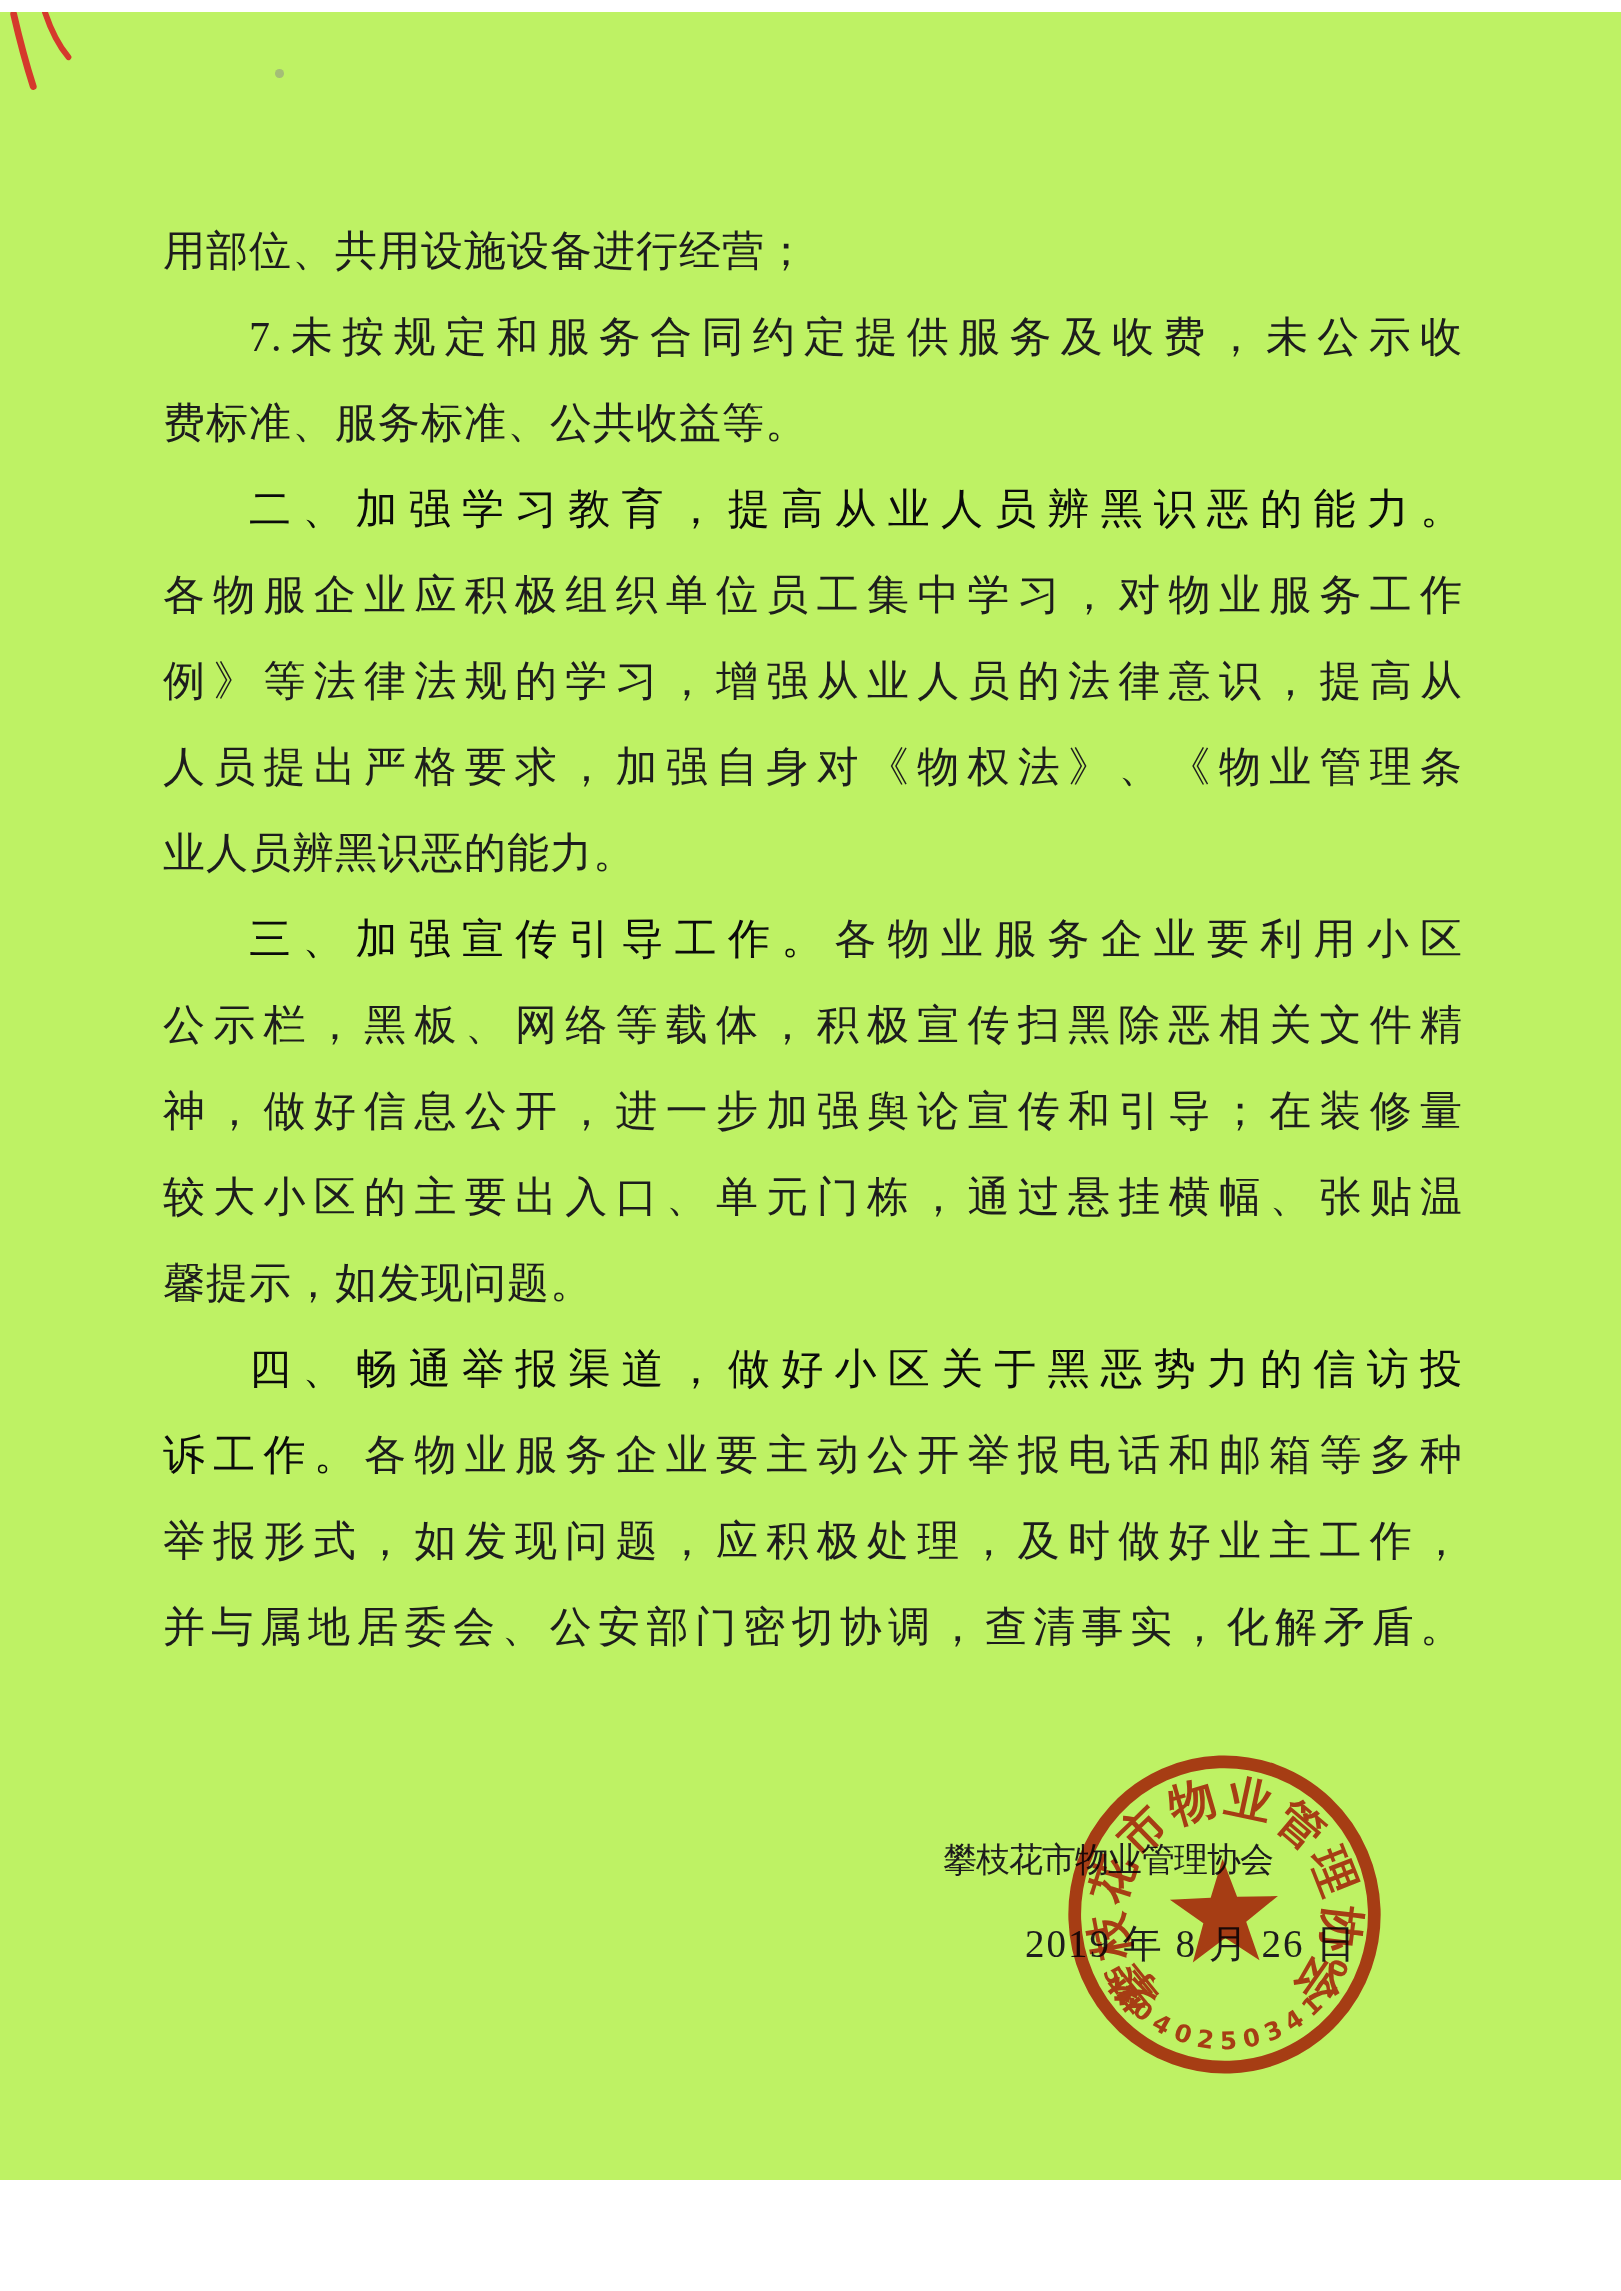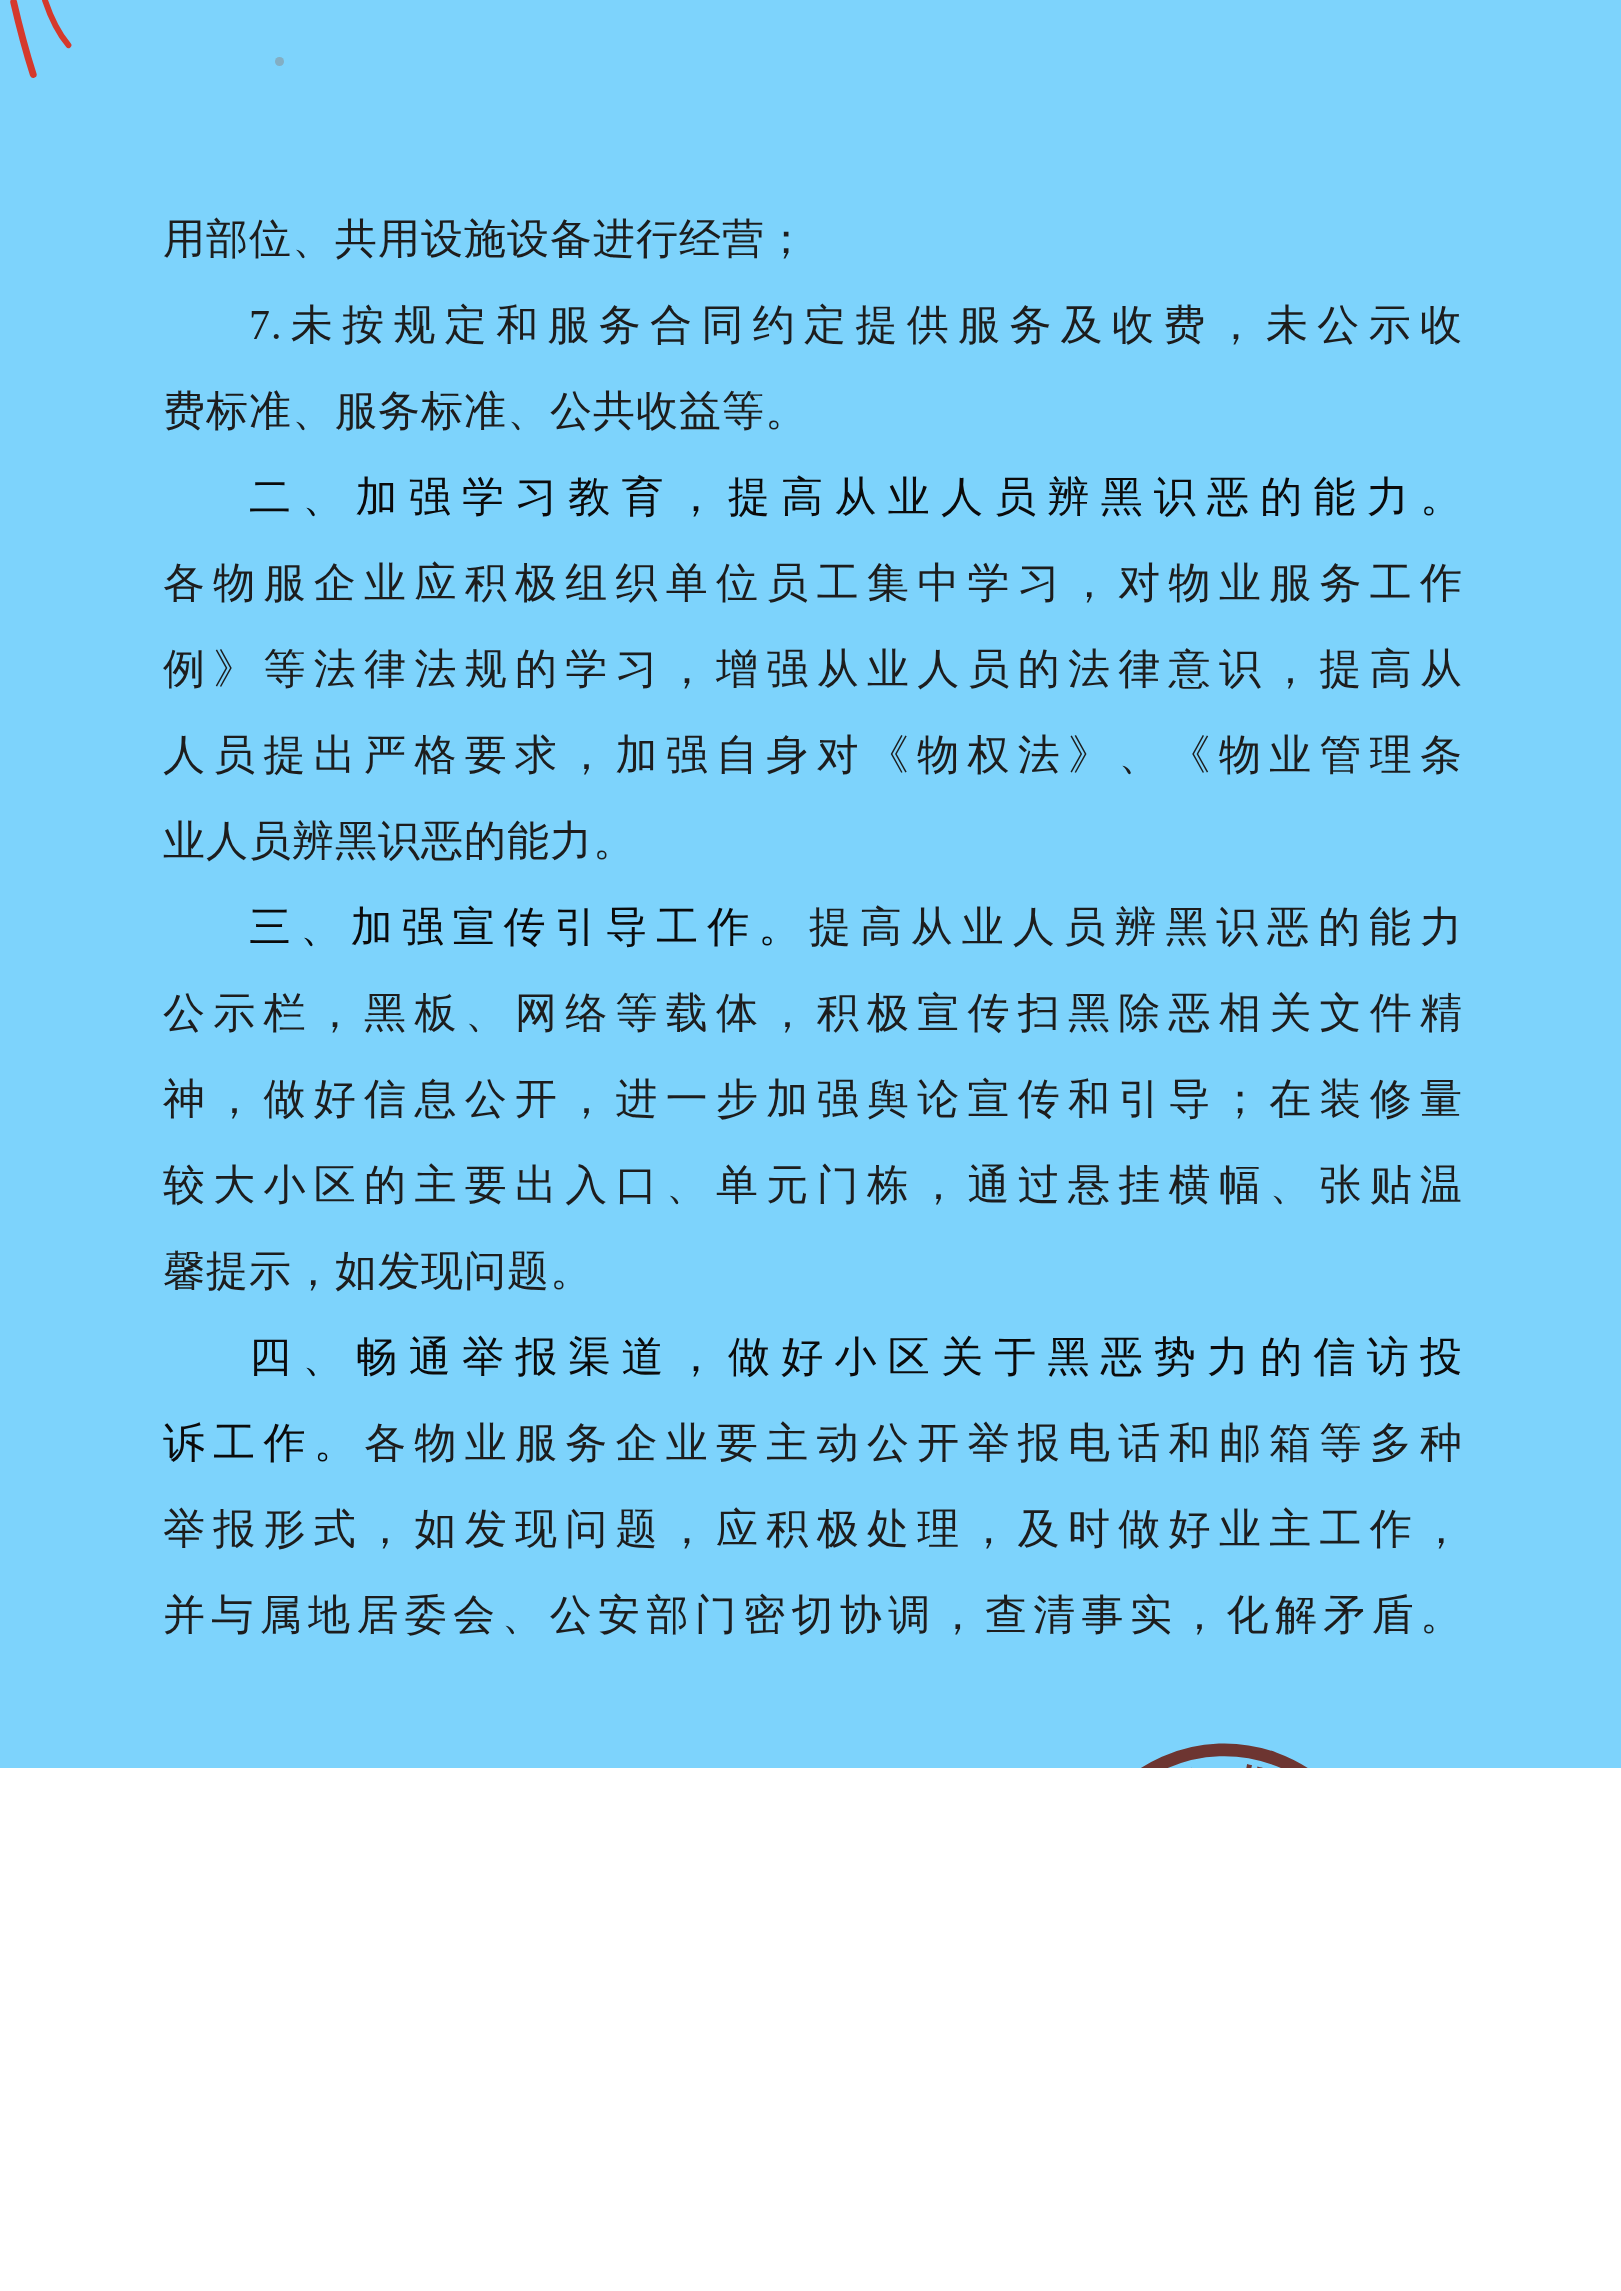--- a/index.html
+++ b/index.html
@@ -1,21 +1,22 @@
 <!DOCTYPE html>
 <html><head>
 <meta charset="utf-8">
 <style>
   html,body{margin:0;padding:0;background:#ffffff;}
   .page{
     position:relative;
-    width:1621px;height:1768px;
-    background:#7dd3fc;
+    width:1621px;height:2168px;
+    background:#bef264;
     overflow:hidden;
     font-family:"Liberation Serif","DejaVu Serif",serif;
+    margin-top:12px;
   }
   
   .textblock{
     position:absolute;left:163px;top:196px;width:1300px;
   }
   .line{
     height:86px;line-height:86px;
     font-size:42px;letter-spacing:1px;
     color:#1d1d1d;
     white-space:nowrap;
@@ -76,21 +77,21 @@
 
   <div class="textblock">
     <div class="line short"><span>用部位、共用设施设备进行经营；</span></div>
     <div class="line indent"><span>7.未按规定和服务合同约定提供服务及收费，未公示收</span></div>
     <div class="line short"><span>费标准、服务标准、公共收益等。</span></div>
     <div class="line indent"><span class="hd">二、加强学习教育，提高从业人员辨黑识恶的能力。</span></div>
     <div class="line"><span>各物服企业应积极组织单位员工集中学习，对物业服务工作</span></div>
     <div class="line"><span>例》等法律法规的学习，增强从业人员的法律意识，提高从</span></div>
     <div class="line"><span>人员提出严格要求，加强自身对《物权法》、《物业管理条</span></div>
     <div class="line short"><span>业人员辨黑识恶的能力。</span></div>
-    <div class="line indent"><span class="hd">三、加强宣传引导工作。</span><span>提高从业人员辨黑识恶的能力</span></div>
+    <div class="line indent"><span class="hd">三、加强宣传引导工作。</span><span>各物业服务企业要利用小区</span></div>
     <div class="line"><span>公示栏，黑板、网络等载体，积极宣传扫黑除恶相关文件精</span></div>
     <div class="line"><span>神，做好信息公开，进一步加强舆论宣传和引导；在装修量</span></div>
     <div class="line"><span>较大小区的主要出入口、单元门栋，通过悬挂横幅、张贴温</span></div>
     <div class="line short"><span>馨提示，如发现问题。</span></div>
     <div class="line indent"><span class="hd">四、畅通举报渠道，做好小区关于黑恶势力的信访投</span></div>
     <div class="line"><span class="hd">诉工作。</span><span>各物业服务企业要主动公开举报电话和邮箱等多种</span></div>
     <div class="line"><span>举报形式，如发现问题，应积极处理，及时做好业主工作，</span></div>
     <div class="line"><span>并与属地居委会、公安部门密切协调，查清事实，化解矛盾。</span></div>
   </div>
 

